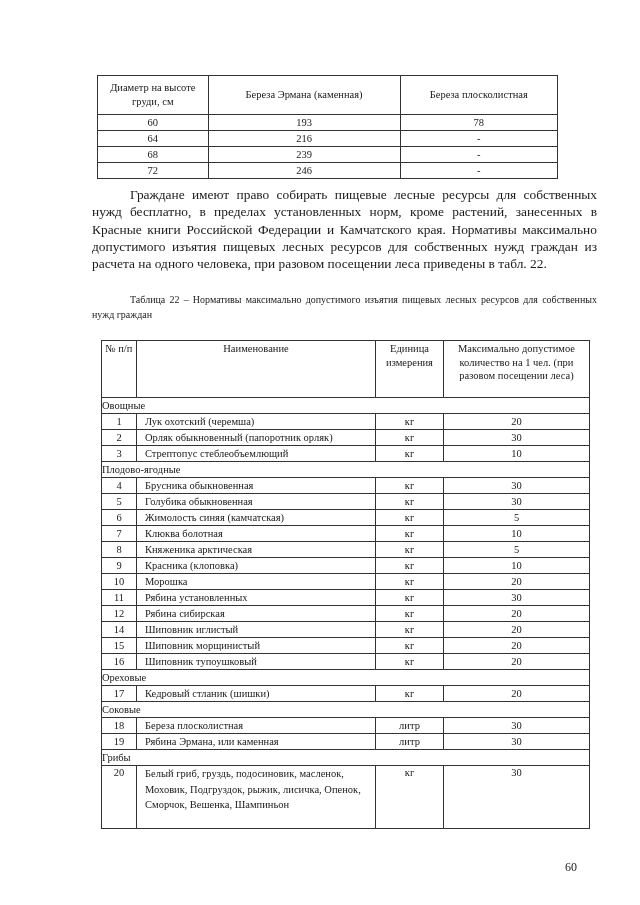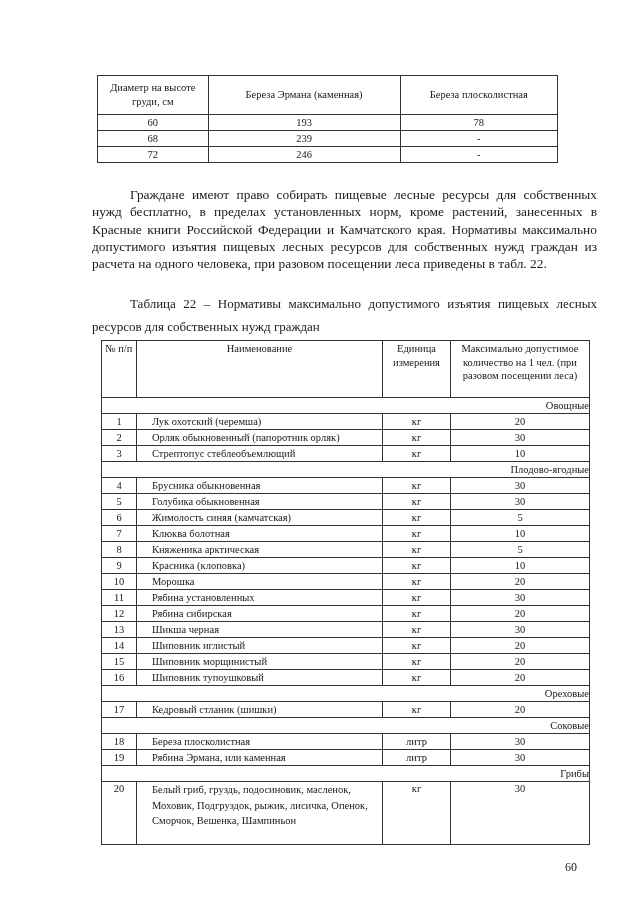--- a/index.html
+++ b/index.html
@@ -12,32 +12,32 @@
 
   
   #t1 { position: absolute; left: 97px; top: 75px; width: 461px; font-size: 10.5px; }
   #t1 th { height: 38px; text-align: center; line-height: 14px; }
   #t1 td { height: 15px; text-align: center; line-height: 14px; }
   #t1 .c1 { width: 110px; } #t1 .c2 { width: 192px; } #t1 .c3 { width: 157px; }
 
   
   .para { position: absolute; left: 92px; top: 186px; width: 505px; font-size: 13.4px;
           line-height: 17.3px; text-align: justify; text-indent: 38px; margin: 0; }
-  .caption { position: absolute; left: 92px; top: 292px; width: 505px; font-size: 13px;
-             line-height: 23px; text-align: justify; text-indent: 38px; margin: 0; }
+  .caption { position: absolute; left: 92px; top: 292px; width: 505px; font-size: 10px;
+             line-height: 15px; text-align: justify; text-indent: 38px; margin: 0; }
 
   
   #t2 { position: absolute; left: 101px; top: 340px; width: 489px; font-size: 10.5px; }
   #t2 th { vertical-align: top; line-height: 13.5px; padding-top: 1px; height: 55px; }
   #t2 td { height: 15px; line-height: 14px; }
   #t2 .num { width: 34px; text-align: center; }
-  #t2 .name { width: 230px; text-align: left; padding-left: 15px; }
+  #t2 .name { width: 230px; text-align: left; padding-left: 8px; }
   #t2 .unit { width: 67px; text-align: center; }
   #t2 .qty { text-align: center; }
-  #t2 td.section { text-align: right; margin-top: 31px; }
+  #t2 td.section { text-align: left; margin-top: 31px; }
   #t2 td.multiline { vertical-align: top; line-height: 15.5px; }
   #t2 tr.tall td { height: 62px; vertical-align: top; }
 
   .page-number { position: absolute; left: 565px; top: 860px; font-size: 12px; }
 </style>
 </head>
 <body>
 
 <div class="page">
 
@@ -47,20 +47,25 @@
         <th class="c1">Диаметр на высоте груди, см</th>
         <th class="c2">Береза Эрмана (каменная)</th>
         <th class="c3">Береза плосколистная</th>
       </tr>
     </thead>
     <tbody id="t1-body">
         <tr>
           <td>60</td>
           <td>193</td>
           <td>78</td>
+        </tr>
+        <tr>
+          <td>64</td>
+          <td>216</td>
+          <td>-</td>
         </tr>
         <tr>
           <td>68</td>
           <td>239</td>
           <td>-</td>
         </tr>
         <tr>
           <td>72</td>
           <td>246</td>
           <td>-</td>
@@ -153,26 +158,20 @@
           <td class="unit">кг</td>
           <td class="qty">30</td>
         </tr>
         <tr>
           <td class="num">12</td>
           <td class="name">Рябина сибирская</td>
           <td class="unit">кг</td>
           <td class="qty">20</td>
         </tr>
         <tr>
-          <td class="num">13</td>
-          <td class="name">Шикша черная</td>
-          <td class="unit">кг</td>
-          <td class="qty">30</td>
-        </tr>
-        <tr>
           <td class="num">14</td>
           <td class="name">Шиповник иглистый</td>
           <td class="unit">кг</td>
           <td class="qty">20</td>
         </tr>
         <tr>
           <td class="num">15</td>
           <td class="name">Шиповник морщинистый</td>
           <td class="unit">кг</td>
           <td class="qty">20</td>

